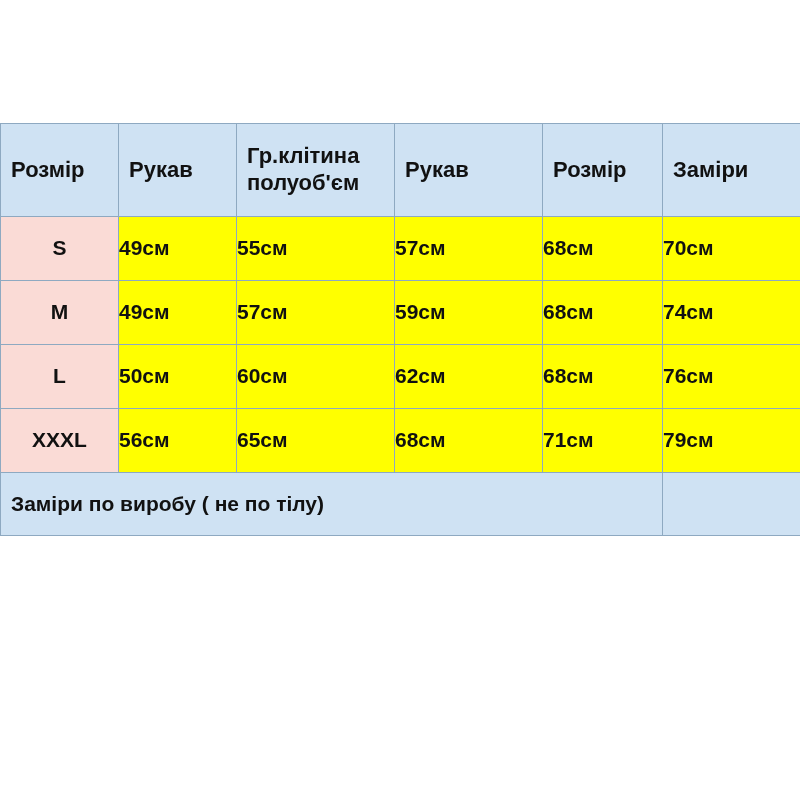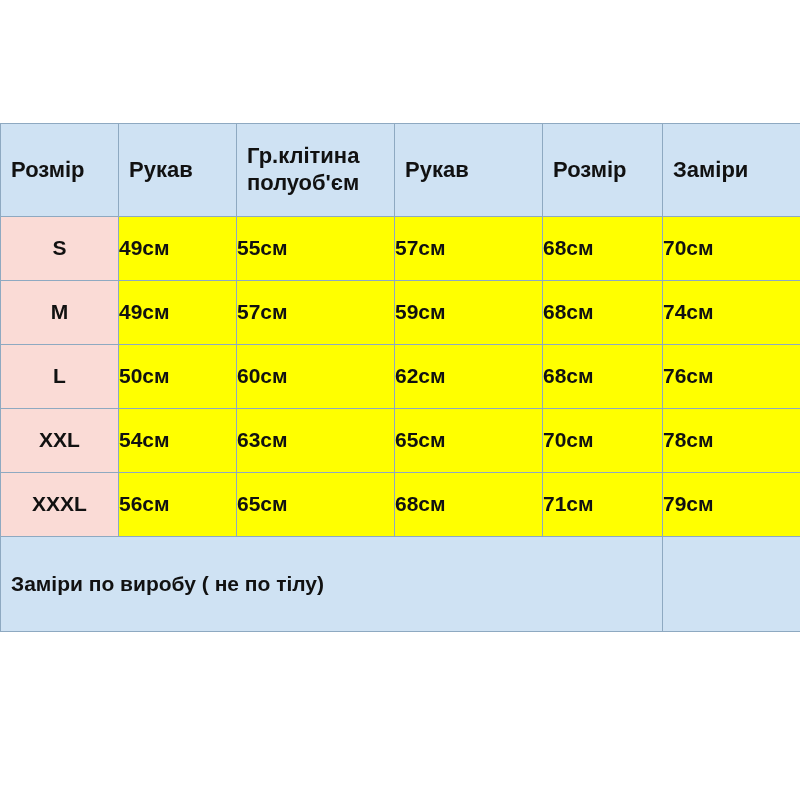--- a/index.html
+++ b/index.html
@@ -70,21 +70,21 @@
   td.measure {
     background: #ffff00;
     text-align: left;
     font-size: 23px;
     font-weight: bold;
   }
   tr.footer td {
     background: #cfe2f3;
     height: 62px;
     font-size: 21px;
-    padding: 16px 10px;
+    padding: 0 10px;
     text-align: left;
   }
   .nowrap { white-space: nowrap; text-align: right; }
 </style>
 </head>
 <body>
 
 <div class="sheet">
   <table class="size-table">
     <colgroup>
@@ -129,28 +129,20 @@
       <tr class="body">
         <td class="size-label">L</td>
         <td class="measure">50см</td>
         <td class="measure">60см</td>
         <td class="measure">62см</td>
         <td class="measure">68см</td>
         <td class="measure">76см</td>
       </tr>
 
 
-      <tr class="body">
-        <td class="size-label">XXL</td>
-        <td class="measure">54см</td>
-        <td class="measure">63см</td>
-        <td class="measure">65см</td>
-        <td class="measure">70см</td>
-        <td class="measure">78см</td>
-      </tr>
 
       <tr class="body">
         <td class="size-label">XXXL</td>
         <td class="measure">56см</td>
         <td class="measure">65см</td>
         <td class="measure">68см</td>
         <td class="measure">71см</td>
         <td class="measure">79см</td>
       </tr>
 

